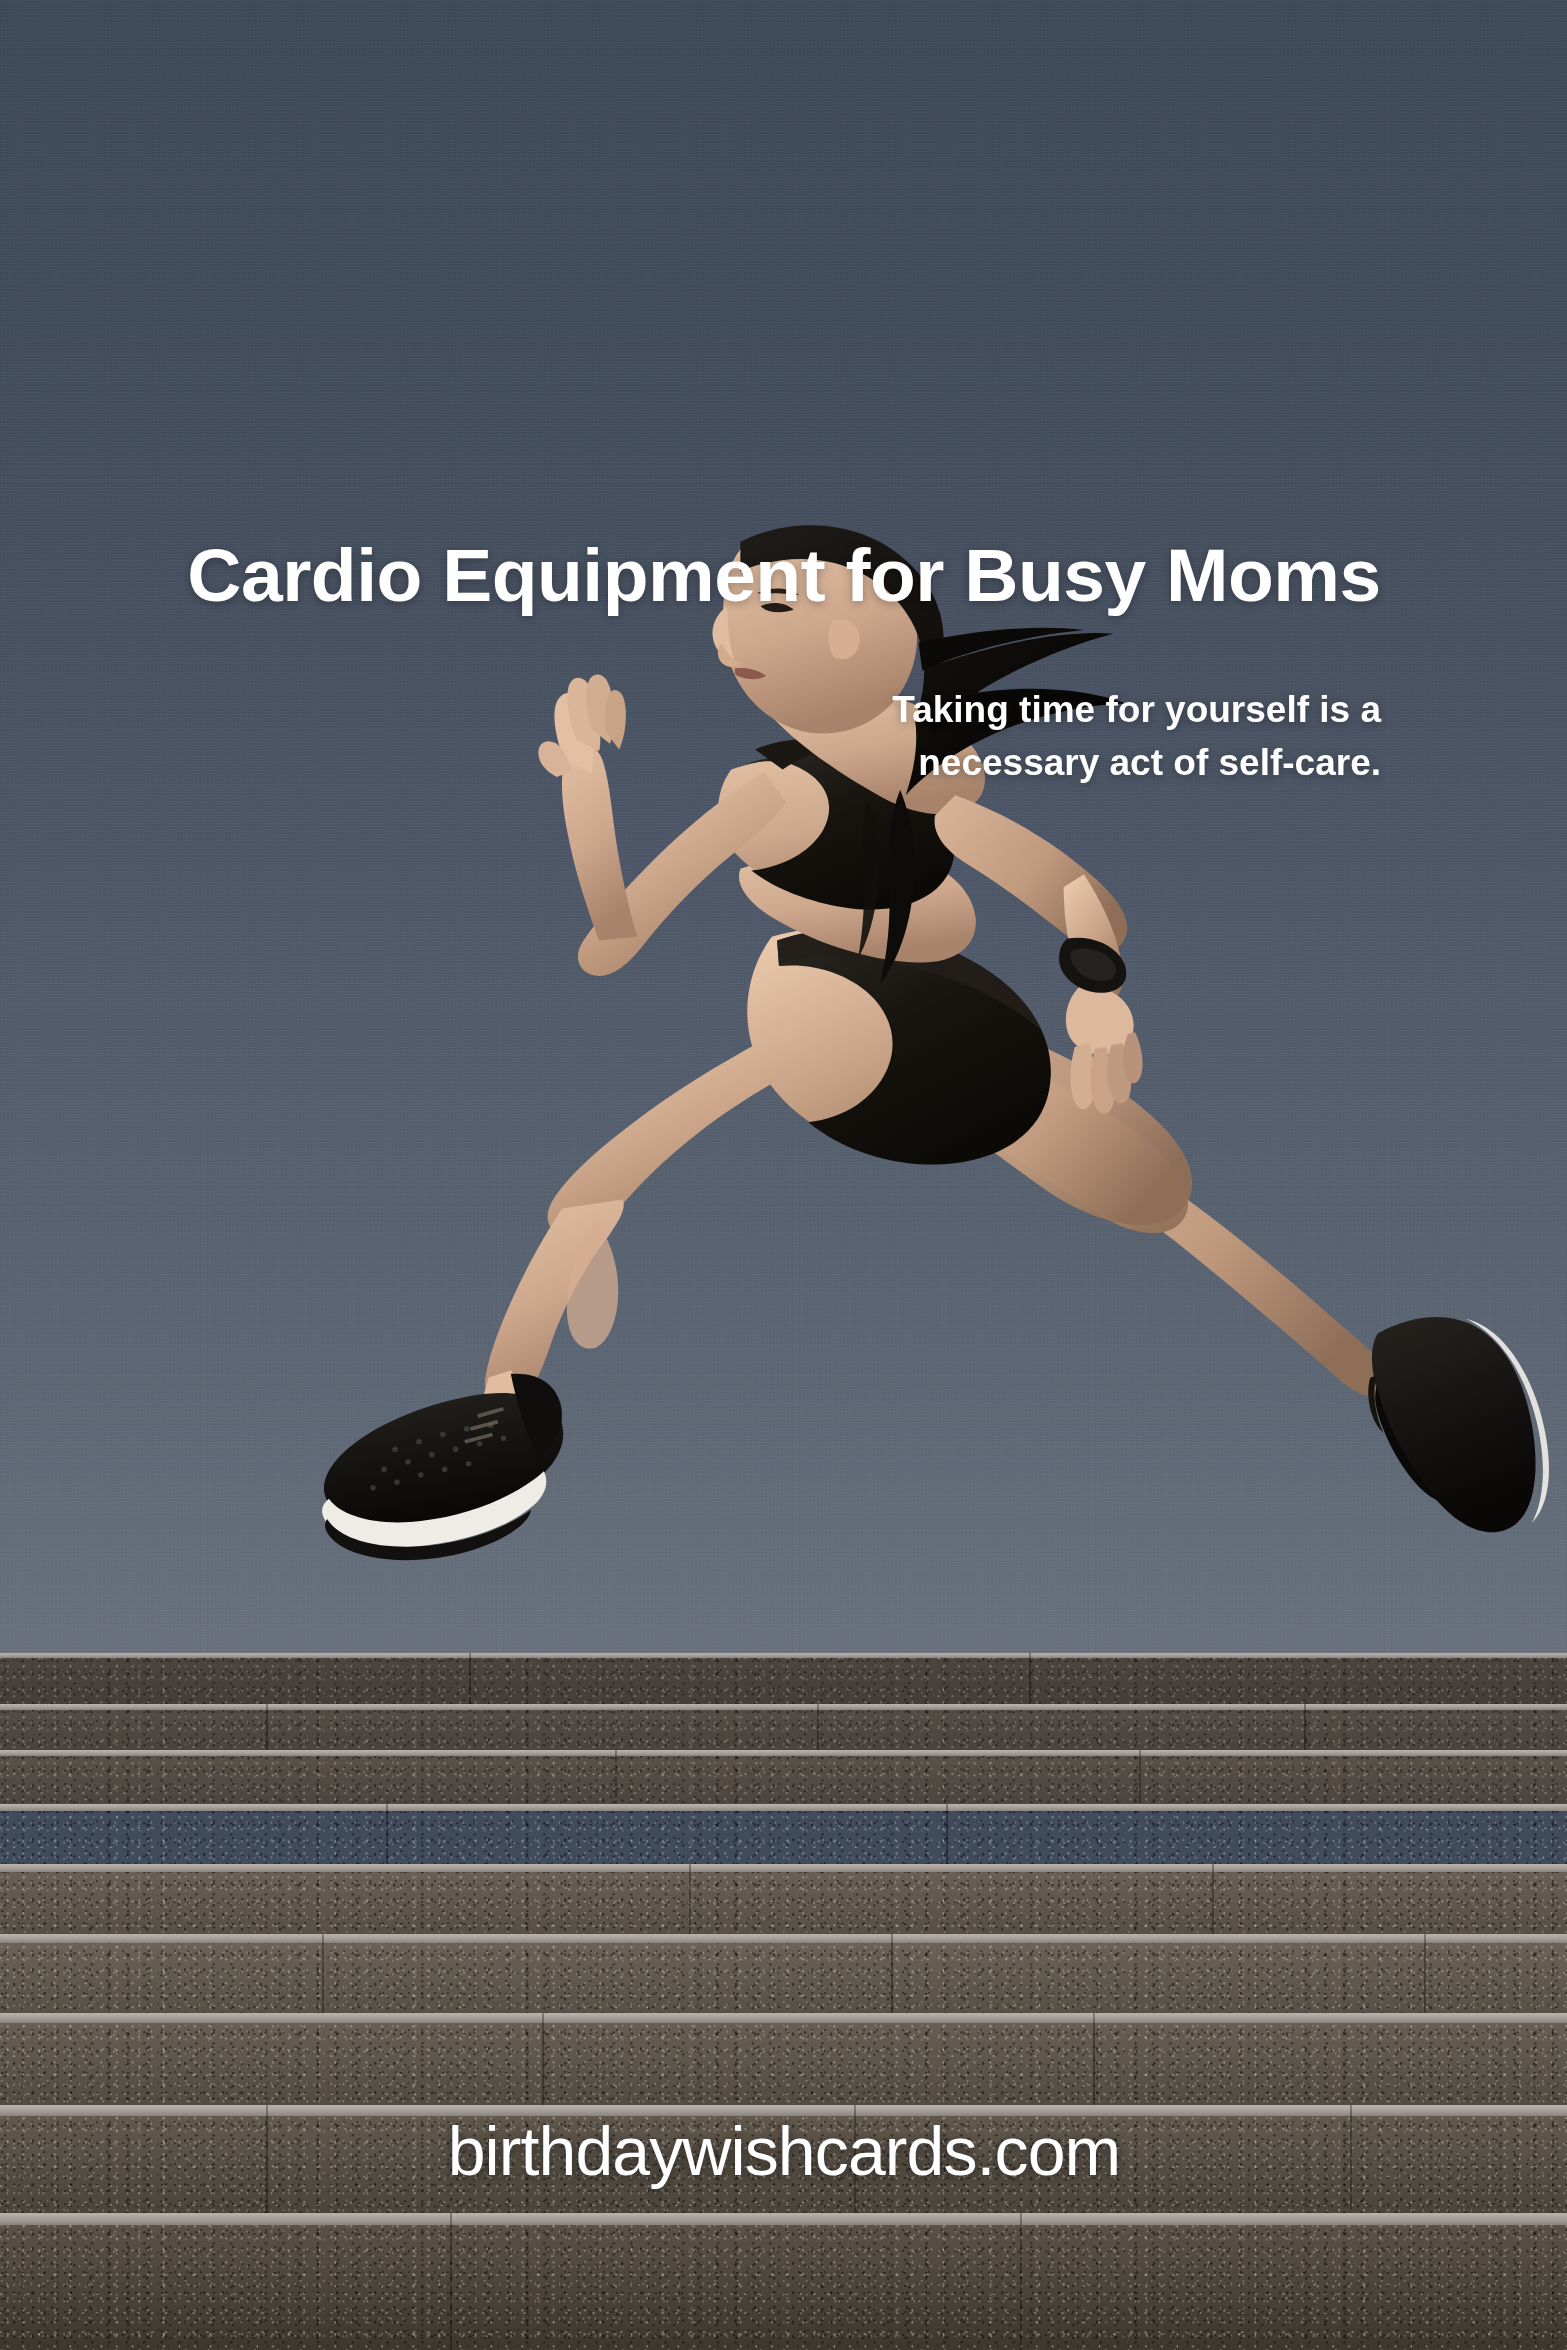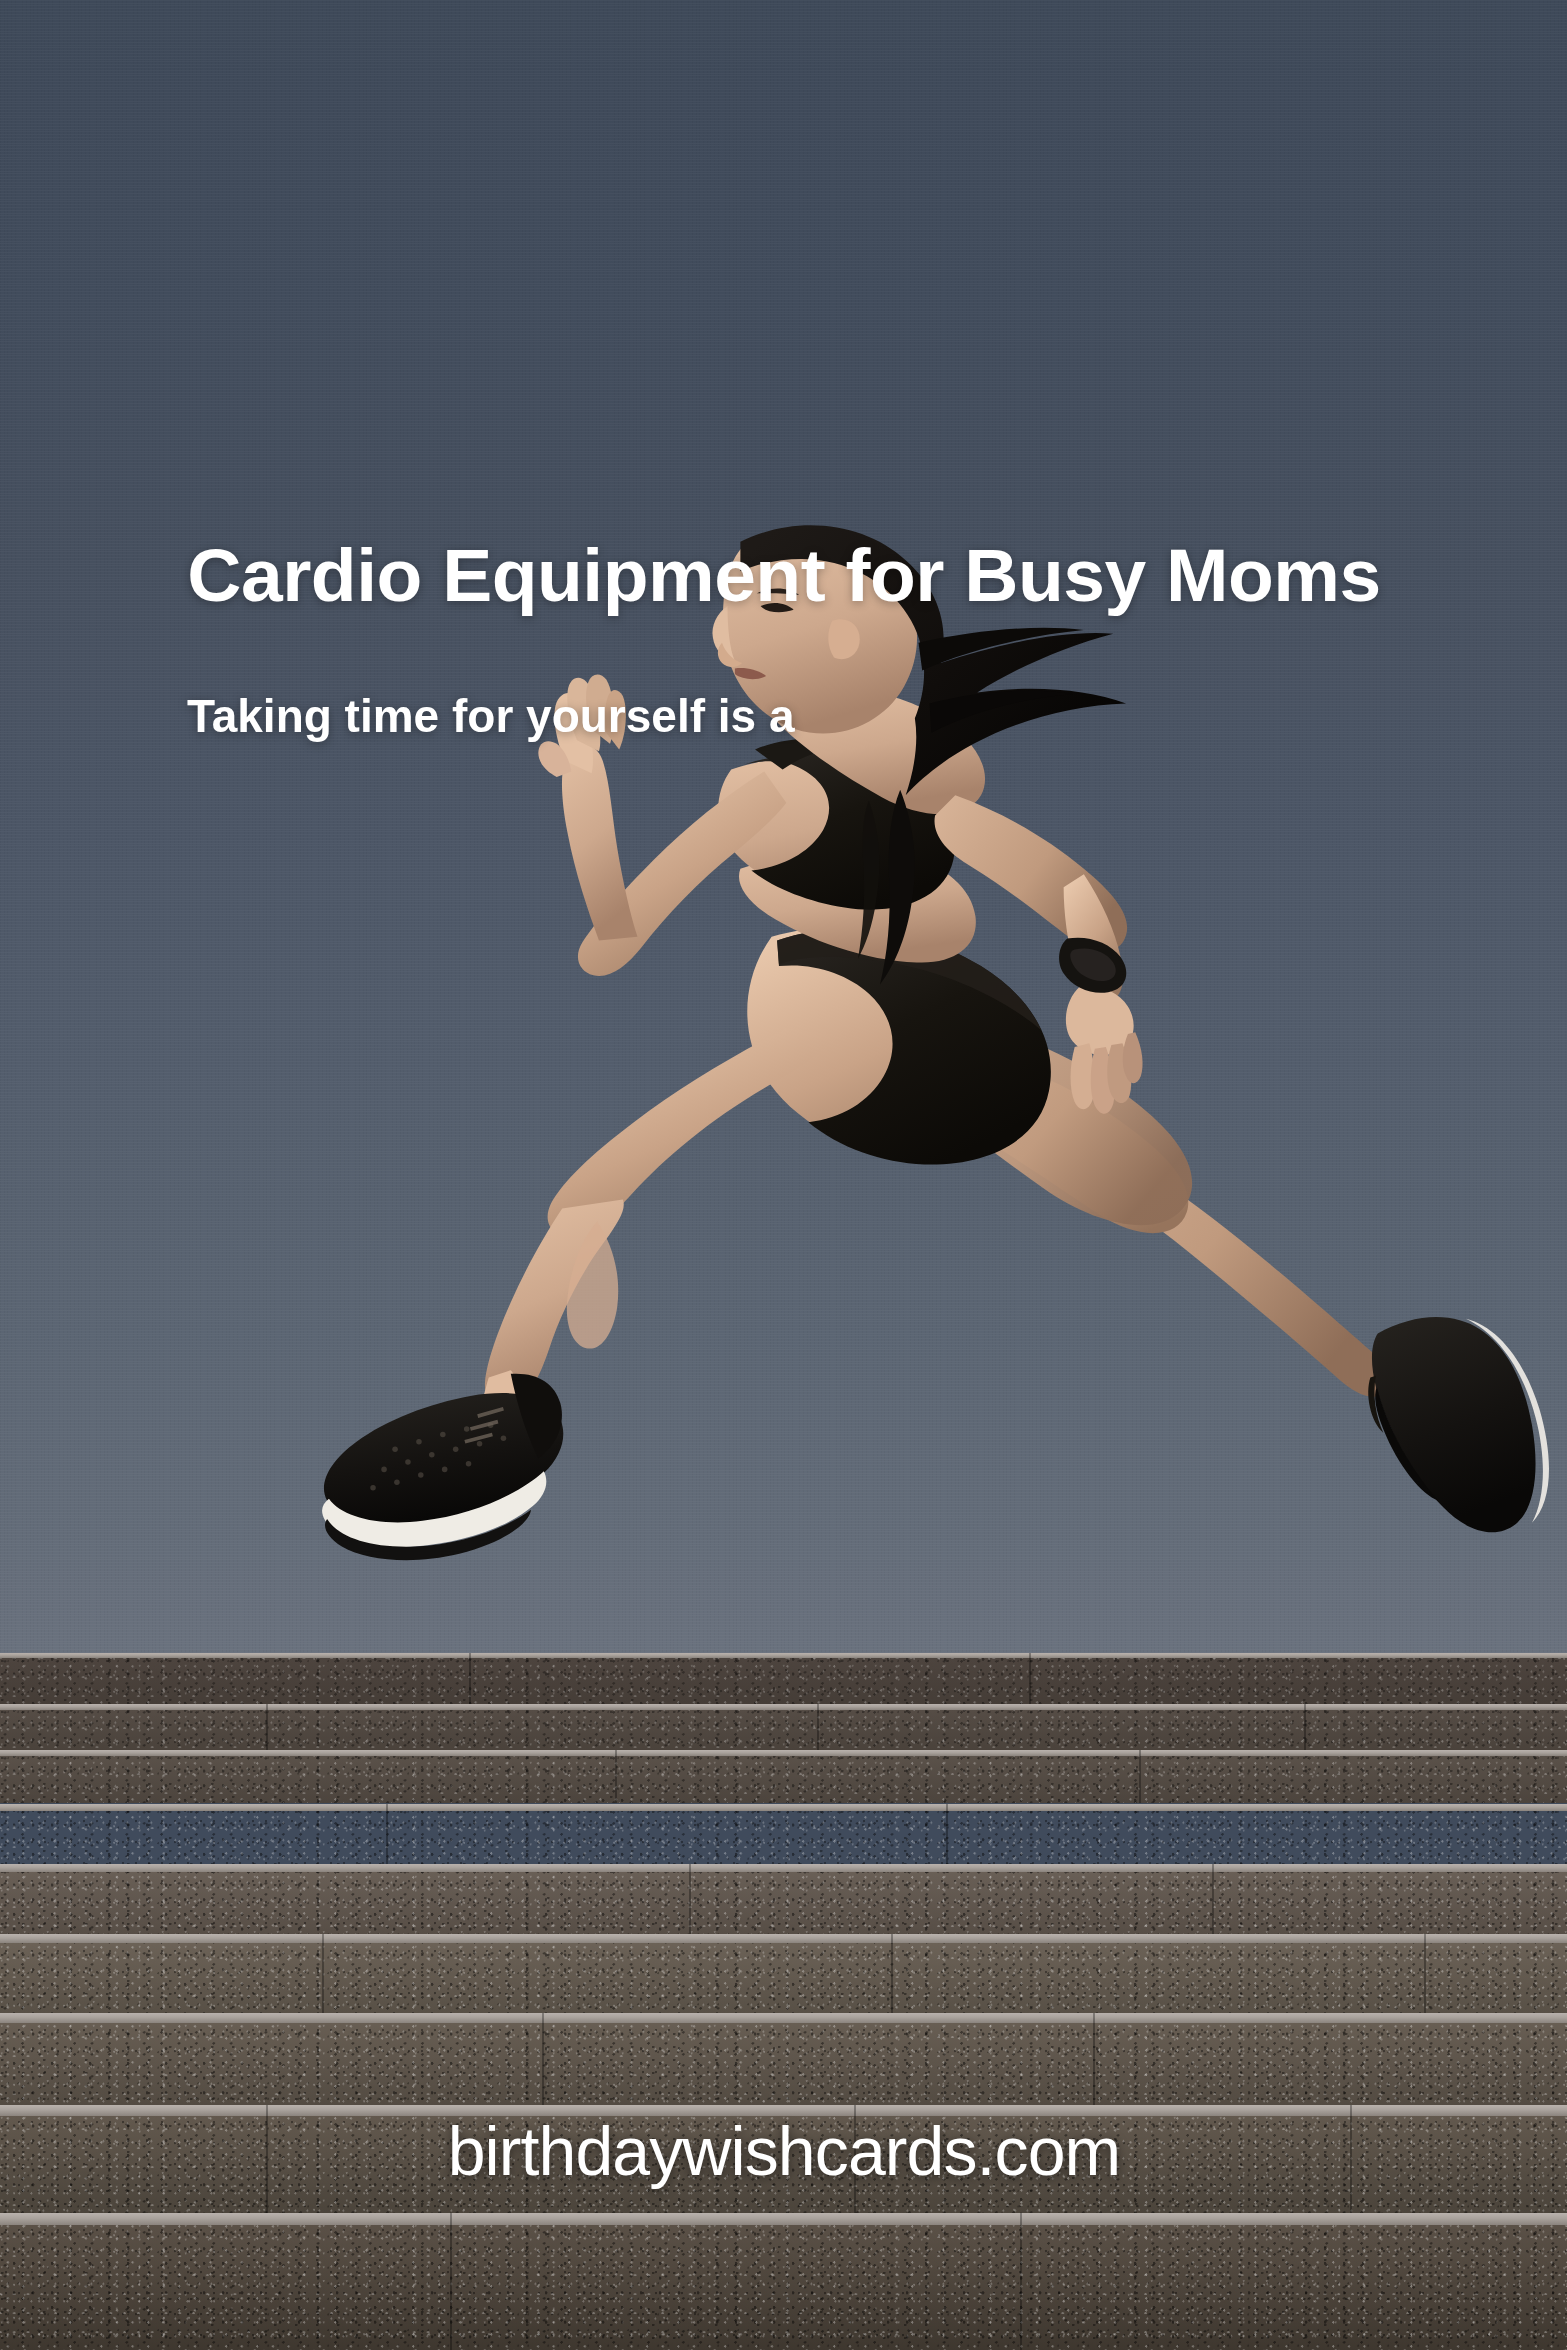--- a/index.html
+++ b/index.html
@@ -82,23 +82,23 @@
     letter-spacing:-0.5px;
     line-height:1;
     white-space:nowrap;
     text-shadow:0 1.8px 9.2px rgba(0,0,0,.30);
   }
   .subtitle{
     position:absolute;
     left:50%;transform:translateX(-50%);
     top:684px;
     width:1194px;
-    text-align:left;
+    text-align:right;
     color:#ffffff;
-    font-size:46px;
+    font-size:37px;
     font-weight:bold;
     line-height:1.42;
     text-shadow:0 1.8px 9.2px rgba(0,0,0,.34);
   }
   .watermark{
     position:absolute;
     left:50%;transform:translateX(-50%);
     top:2112px;
     width:1286px;
     text-align:center;
@@ -415,18 +415,19 @@
 
         <path d="M520 1542 L548 1534 M512 1556 L542 1548 M506 1570 L536 1562" stroke="#6b6158" stroke-width="4" fill="none" opacity=".8"></path>
       </g>
     </g>
   </svg>
 
   <div class="title">Cardio Equipment for Busy Moms</div>
 
   <div class="subtitle">
     <div>Taking time for yourself is a</div>
+    <div>necessary act of self-care.</div>
   </div>
 
   <div class="watermark">birthdaywishcards.com</div>
 
 </div>
 
 
 </body></html>

